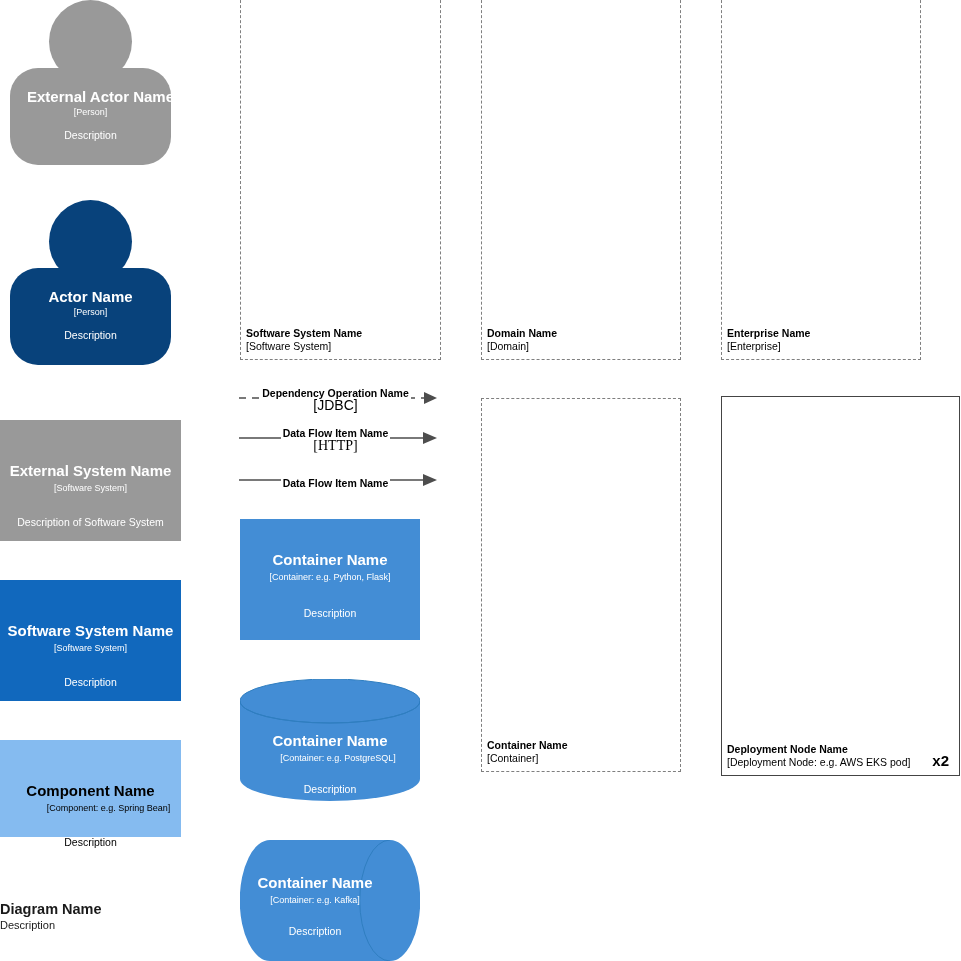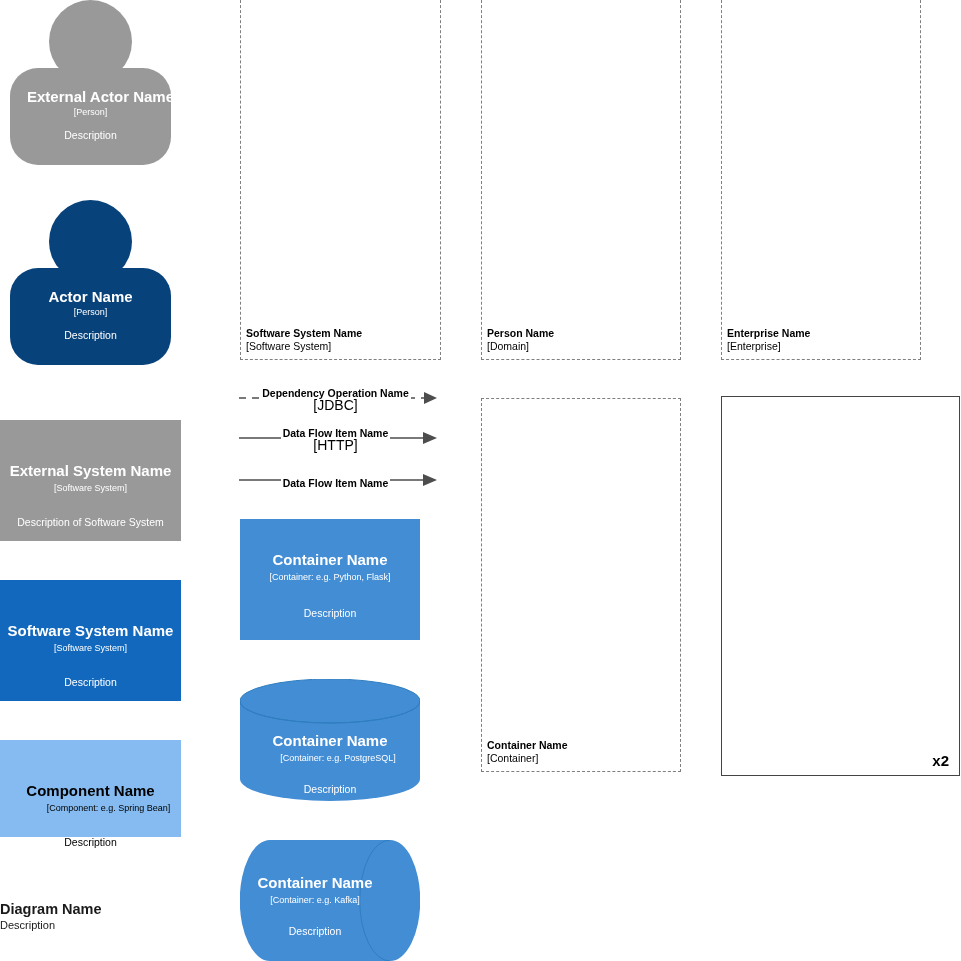--- a/index.html
+++ b/index.html
@@ -224,21 +224,21 @@
   </div>
 
   <div class="rel" style="left:238px; top:423px; width:205px; height:34px;">
     <svg width="205" height="34">
       <line x1="1" y1="15" x2="189" y2="15" stroke="#4d4d4d" stroke-width="1.3"></line>
       <polygon points="185,9 199,15 185,21" fill="#4d4d4d"></polygon>
     </svg>
     <div class="rel-labels" style="top:0px; width:195px;">
       <span class="rel-name">Data Flow Item Name</span>
     </div>
-    <div class="rel-labels" style="top:13px; width:195px;">
+    <div class="rel-labels" style="top:13px; width:195px;font-family:Liberation Serif, serif;">
       <span class="rel-tech">[HTTP]</span>
     </div>
   </div>
 
   <div class="rel" style="left:238px; top:466px; width:205px; height:24px;">
     <svg width="205" height="24">
       <line x1="1" y1="14" x2="189" y2="14" stroke="#4d4d4d" stroke-width="1.3"></line>
       <polygon points="185,8 199,14 185,20" fill="#4d4d4d"></polygon>
     </svg>
     <div class="rel-labels" style="top:7px; width:195px;">
@@ -272,36 +272,40 @@
     </svg>
     <div class="labels" style="left:0; width:150px;">
       <div class="shape-text s-title white-text" style="top:34px; width:150px;">Container Name</div>
       <div class="shape-text s-type white-text" style="top:53px; width:150px;">[Container: e.g. Kafka]</div>
       <div class="shape-text s-desc white-text" style="top:74px; width:150px;">Description</div>
     </div>
   </div>
 
   <div class="boundary" style="left:481px; top:-10px; width:200px; height:370px;">
     <div class="b-label">
-      <div class="b-name">Person Name</div>
+      <div class="b-name">Domain Name</div>
       <div class="b-type">[Domain]</div>
     </div>
   </div>
 
   <div class="boundary" style="left:481px; top:398px; width:200px; height:374px;">
     <div class="b-label">
       <div class="b-name">Container Name</div>
       <div class="b-type">[Container]</div>
     </div>
   </div>
 
   <div class="boundary" style="left:721px; top:-10px; width:200px; height:370px;">
     <div class="b-label">
       <div class="b-name">Enterprise Name</div>
       <div class="b-type">[Enterprise]</div>
     </div>
   </div>
 
   <div class="boundary solid" style="left:721px; top:396px; width:239px; height:380px;">
+    <div class="b-label">
+      <div class="b-name">Deployment Node Name</div>
+      <div class="b-type">[Deployment Node: e.g. AWS EKS pod]</div>
+    </div>
     <div class="b-multiplicity">x2</div>
   </div>
 
 </div>
 
 </body></html>

